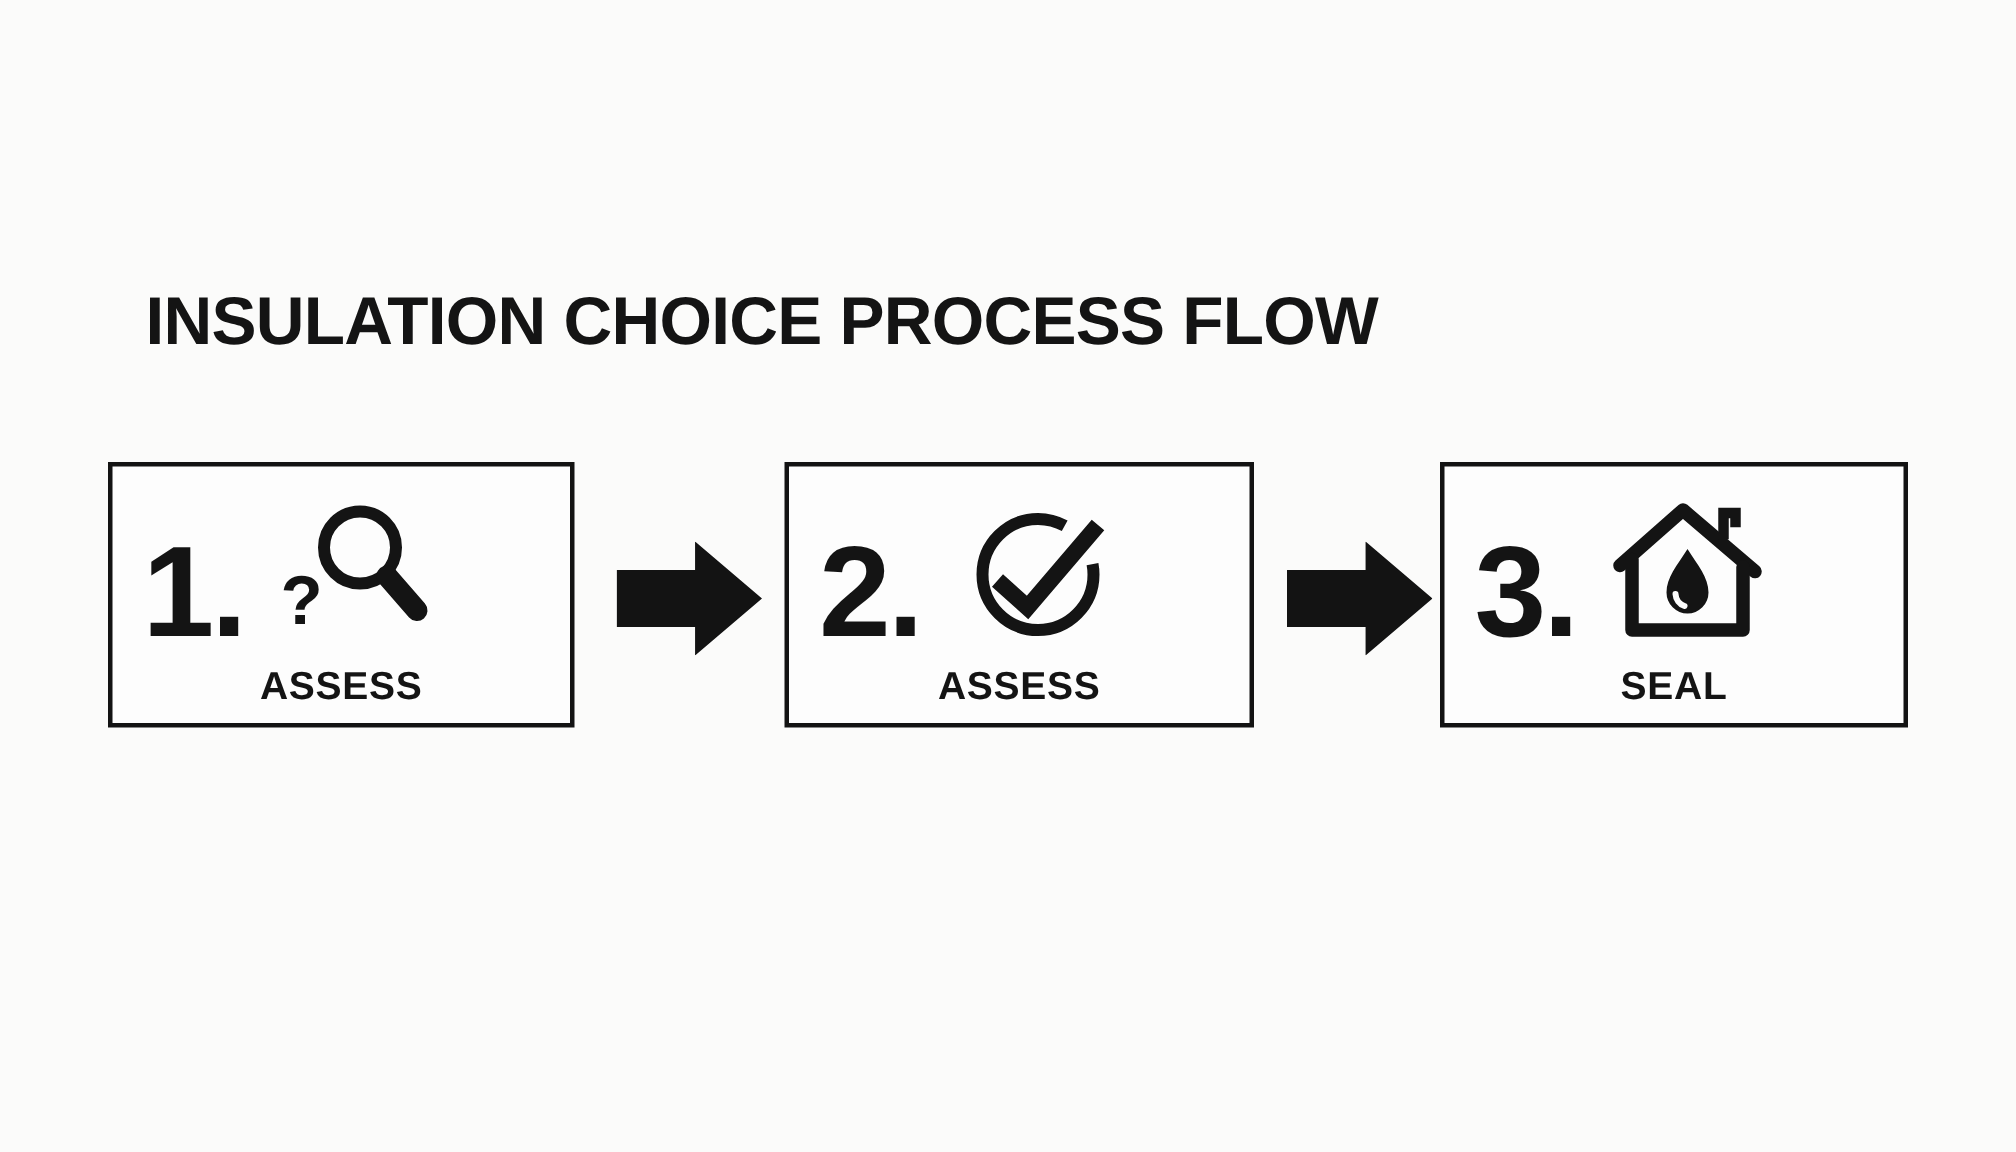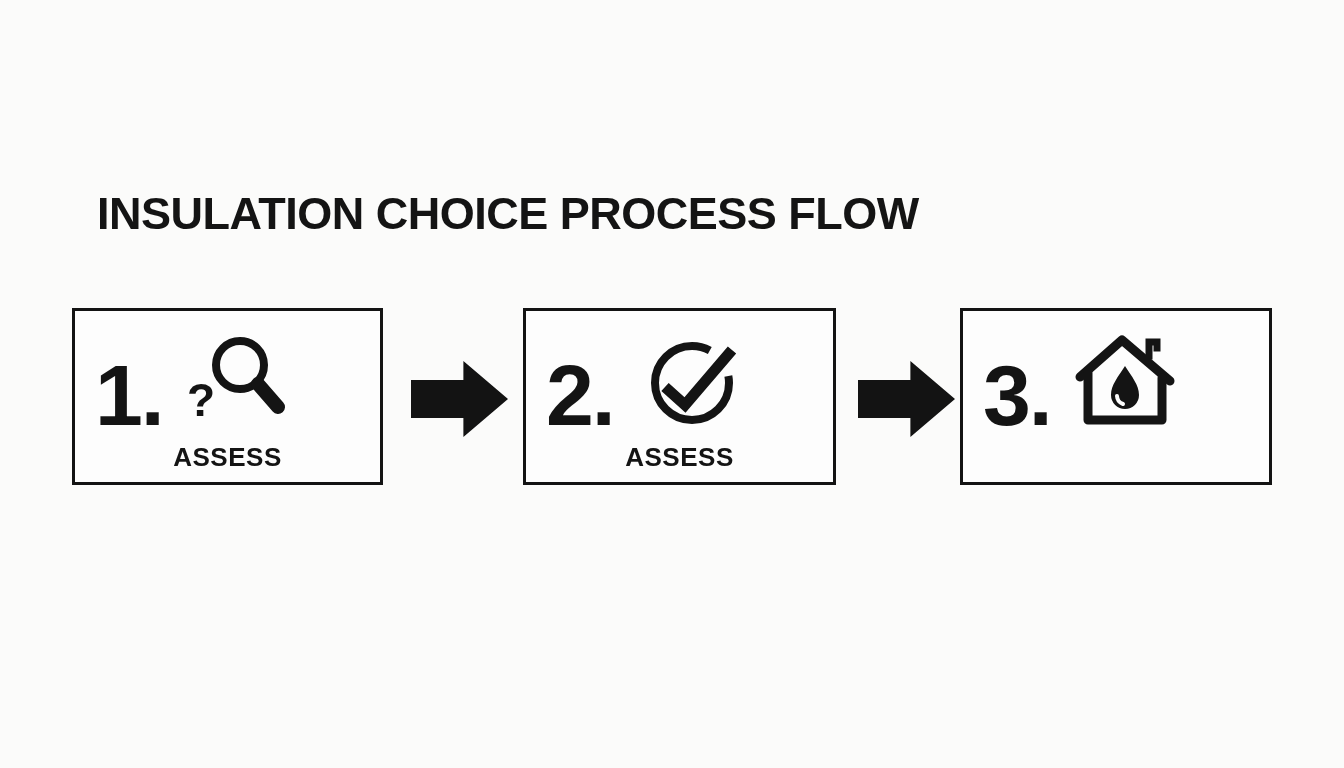--- a/index.html
+++ b/index.html
@@ -112,15 +112,16 @@
     <div class="step-icon icon-house">
       <svg width="100" height="92" viewBox="0 0 100 92">
         <path d="M5 42 L47 5 L95 46" fill="none" stroke="#141414" stroke-width="9" stroke-linecap="round" stroke-linejoin="round"></path>
         <path d="M74 21 L74 7 L82 7 L82 13" fill="none" stroke="#141414" stroke-width="7" stroke-linecap="square"></path>
         <path d="M13 38 L13 85 L87 85 L87 43" fill="none" stroke="#141414" stroke-width="9" stroke-linecap="round" stroke-linejoin="round"></path>
         <path d="M50 31 C43 42 36 50 36 60 A14 14 0 0 0 64 60 C64 50 57 42 50 31 Z" fill="#141414"></path>
         <path d="M42 61 A9 9 0 0 0 48 69" fill="none" stroke="#fdfdfd" stroke-width="4" stroke-linecap="round"></path>
       </svg>
     </div>
     <div class="step-number">3.</div>
+    <div class="step-label">SEAL</div>
   </div>
 
 </div>
 
 </body></html>

